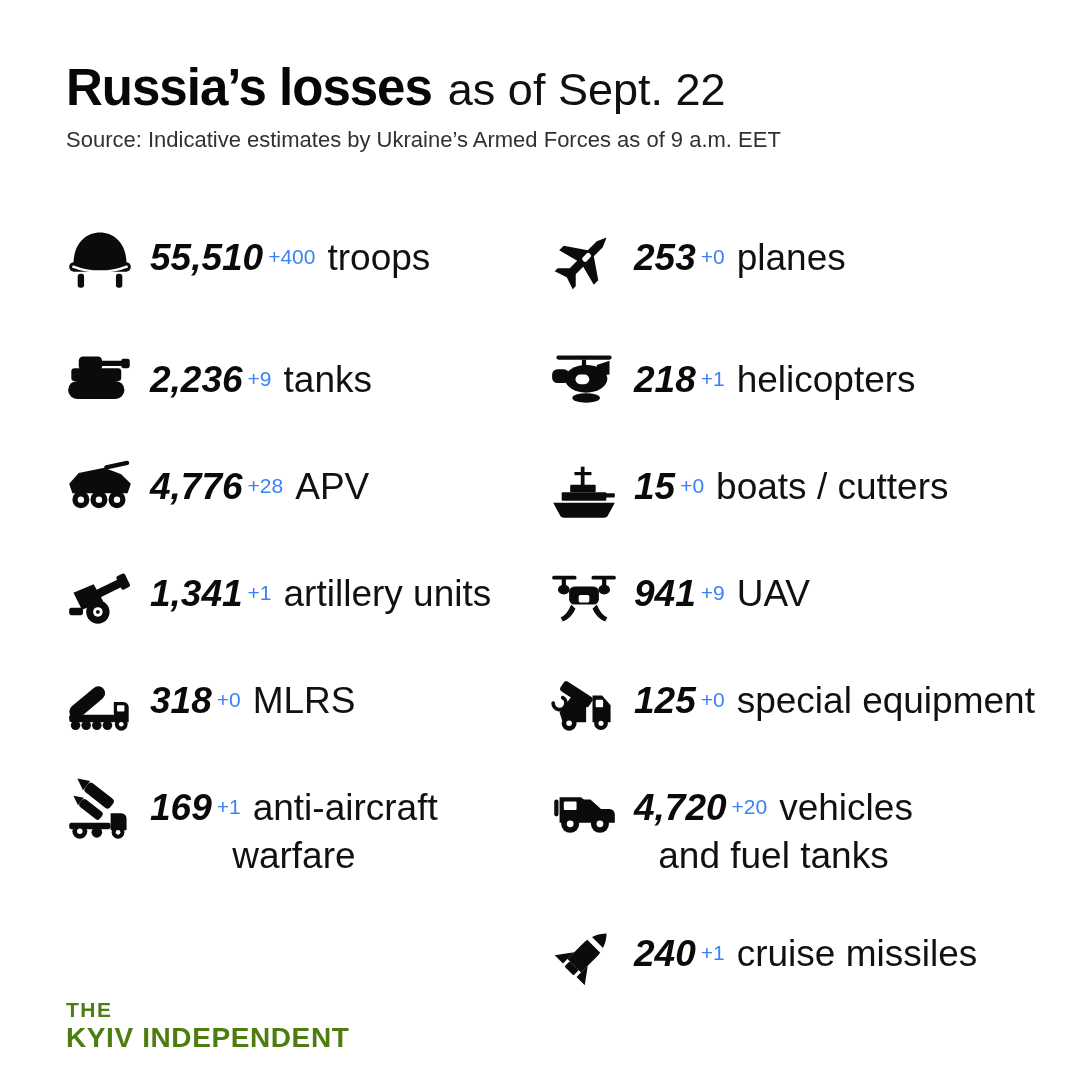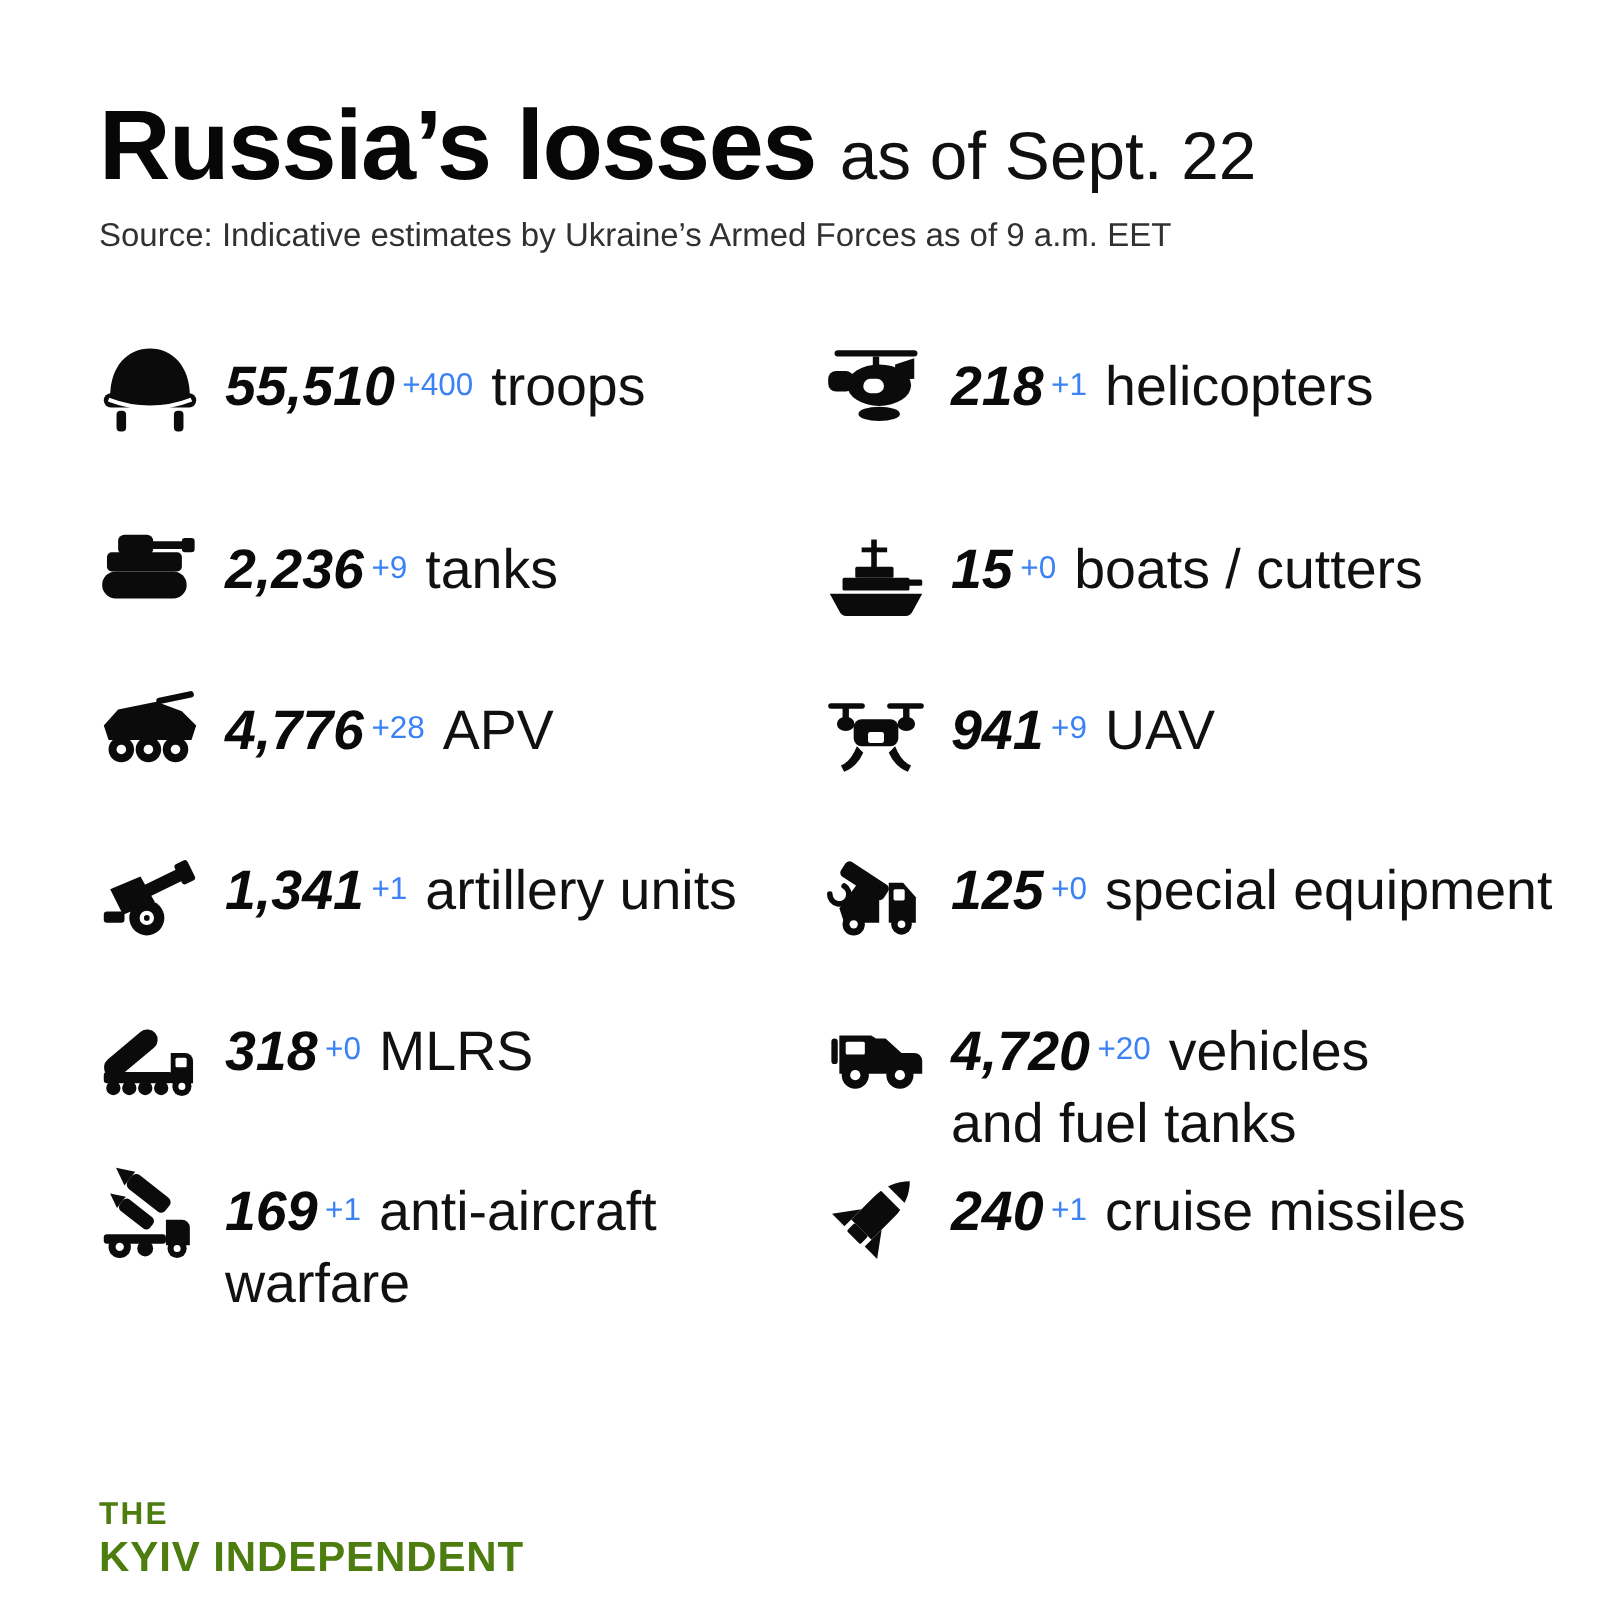--- a/index.html
+++ b/index.html
@@ -2,38 +2,38 @@
 <html><head>
 <meta charset="utf-8">
 <style>
   html,body{margin:0;padding:0;}
   body{
     width:1080px;height:1080px;background:#ffffff;position:relative;overflow:hidden;
     font-family:"Liberation Sans","DejaVu Sans",sans-serif;color:#0b0b0b;
   }
   .header{position:absolute;left:66px;top:58px;right:40px;}
   .title-line{white-space:nowrap;}
-  .title{font-size:66px;font-weight:700;letter-spacing:-1px;color:#070707;}
+  .title{font-size:51px;font-weight:700;letter-spacing:-1px;color:#070707;}
   .subtitle{font-size:45px;font-weight:400;margin-left:16px;color:#101010;}
   .source{margin-top:10px;font-size:22px;color:#313131;}
 
   .stats{
     position:absolute;left:66px;top:234px;right:20px;
     display:grid;grid-template-columns:484px 1fr;grid-auto-flow:column;
     grid-template-rows:122px 107px 107px 107px 107px 146px 100px;
   }
   .stat{display:flex;align-items:flex-start;}
   .icon{width:68px;height:68px;flex:0 0 68px;margin-right:16px;margin-top:-8px;}
   .icon svg{width:100%;height:100%;fill:#0b0b0b;}
   .stat-text{min-width:0;}
   .stat-line{font-size:37px;line-height:48px;white-space:nowrap;}
   .num{font-weight:700;color:#0a0a0a;font-style:italic;}
   .sup{font-size:21px;font-weight:400;color:#3b82f6;vertical-align:top;margin-left:5px;margin-right:12px;position:relative;top:-1px;}
   .label{font-weight:400;color:#111111;}
-  .label2{font-size:37px;line-height:48px;color:#111111;}
+  .label2{font-size:37px;line-height:48px;color:#111111;text-align:center;}
   .caption{font-size:20px;color:#8a8a8a;margin-top:5px;}
   .label2:empty,.caption:empty{display:none;}
 
   .logo{position:absolute;left:66px;top:998px;color:#4d7c0f;}
   .logo-the{font-size:21px;font-weight:700;letter-spacing:1.5px;line-height:23px;}
   .logo-name{font-size:28px;font-weight:700;letter-spacing:0.6px;line-height:34px;}
 </style>
 </head>
 <body>
 
@@ -146,20 +146,32 @@
         </svg></span>
     <div class="stat-text">
       <div class="stat-line"><span class="num">169</span><span class="sup">+1</span><span class="label">anti-aircraft</span></div>
       <div class="label2">warfare</div>
 
     </div>
   </div>
 
   <div class="stat"></div>
 
+  <div class="stat">
+    <span class="icon"><svg viewBox="0 0 64 64">
+          <g transform="rotate(45 32 32)">
+            <path d="M32 2 L36 11 V23 L55 36 V42 L36 37 V47 L44 55 V59 L32 55 L20 59 V55 L28 47 V37 L9 42 V36 L28 23 V11 Z"></path>
+            <rect x="29.5" y="24" width="5" height="9" rx="2" fill="#ffffff"></rect>
+          </g>
+        </svg></span>
+    <div class="stat-text">
+      <div class="stat-line"><span class="num">253</span><span class="sup">+0</span><span class="label">planes</span></div>
+
+    </div>
+  </div>
 
   <div class="stat">
     <span class="icon"><svg viewBox="0 0 64 64">
           <rect x="6" y="7" width="52" height="4" rx="2"></rect>
           <rect x="30" y="11" width="4" height="7"></rect>
           <rect x="2" y="20" width="16" height="13" rx="5"></rect>
           <path d="M44 16 L56 12 V25 L44 26 Z"></path>
           <ellipse cx="34" cy="29" rx="20" ry="13"></ellipse>
           <rect x="24" y="25" width="13" height="9" rx="4.5" fill="#ffffff"></rect>
           <ellipse cx="34" cy="47" rx="13" ry="4.5"></ellipse>

